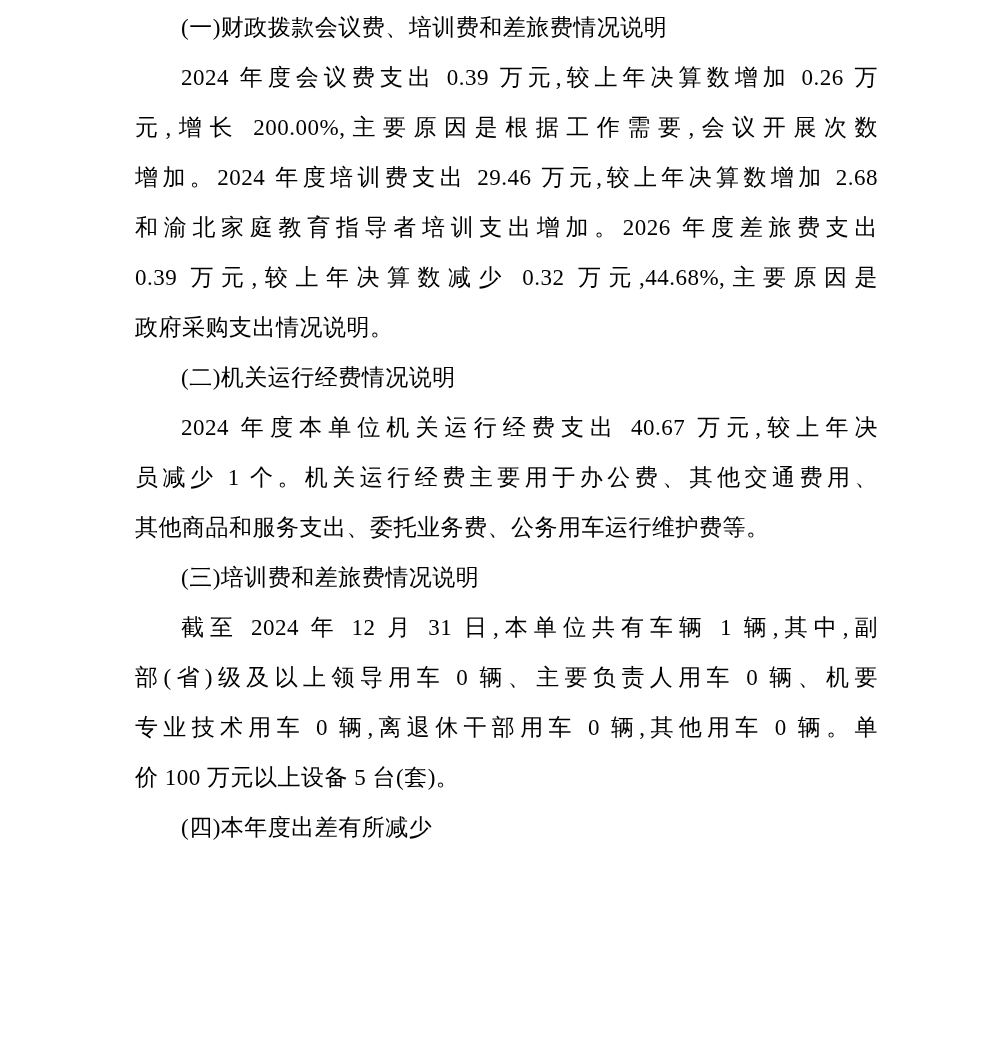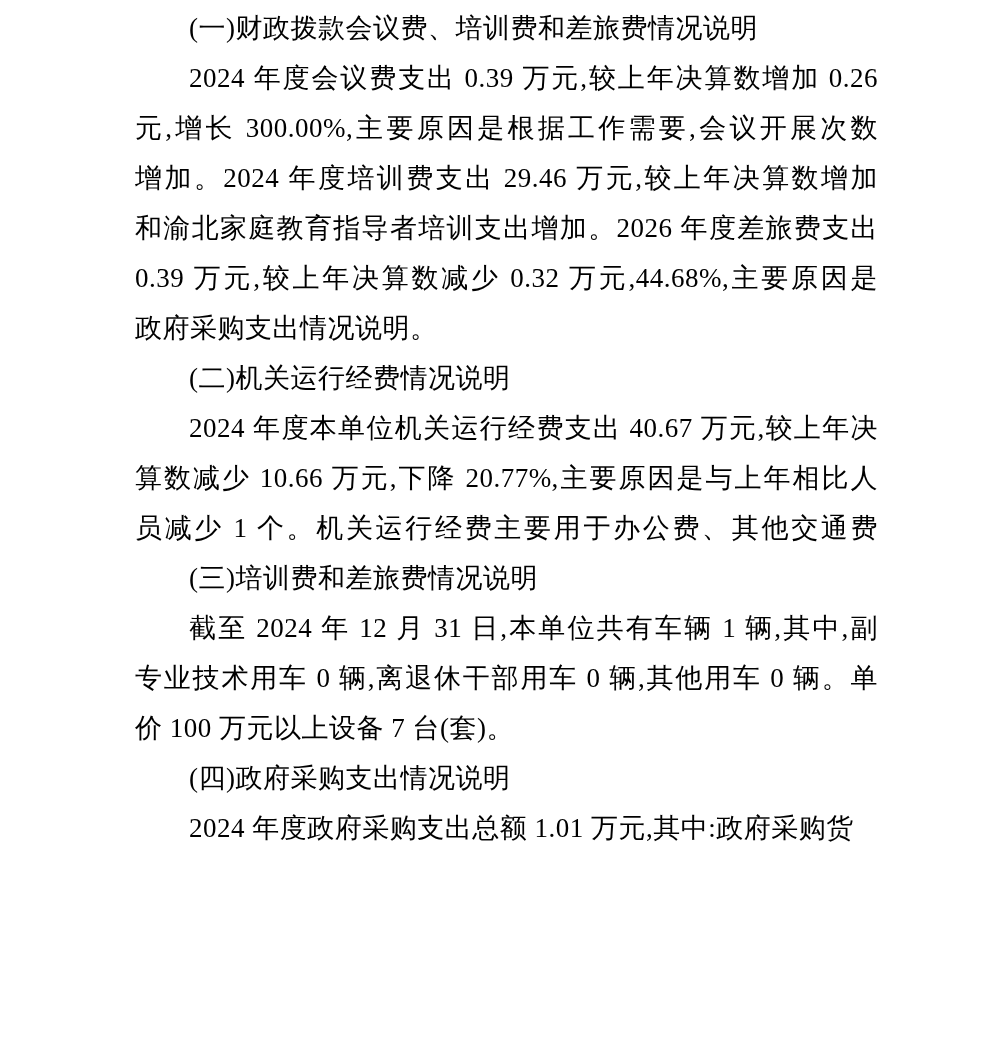--- a/index.html
+++ b/index.html
@@ -19,21 +19,21 @@
     position: absolute;
     left: 135px;
     top: 3px;
     width: 743px;
   }
   .para {
     margin: 0;
     padding: 0;
   }
   .line {
-    font-size: 27px;
+    font-size: 23px;
     line-height: 50px;
     height: 50px;
     overflow: hidden;
     text-align: justify;
     
     text-align-last: justify;
     letter-spacing: 0.5px;
     white-space: normal;
   }
   .line.first {
@@ -48,41 +48,39 @@
 </style>
 </head>
 <body>
 
 <main class="doc" id="doc">
     <div class="para heading">
       <div class="line first last">(一)财政拨款会议费、培训费和差旅费情况说明</div>
     </div>
     <div class="para body">
       <div class="line first">2024 年度会议费支出 0.39 万元,较上年决算数增加 0.26 万</div>
-      <div class="line">元,增长 300.00%,主要原因是根据工作需要,会议开展次数</div>
+      <div class="line">元,增长 200.00%,主要原因是根据工作需要,会议开展次数</div>
       <div class="line">增加。2024 年度培训费支出 29.46 万元,较上年决算数增加 2.68</div>
       <div class="line">和渝北家庭教育指导者培训支出增加。2026 年度差旅费支出</div>
       <div class="line">0.39 万元,较上年决算数减少 0.32 万元,44.68%,主要原因是</div>
       <div class="line last">政府采购支出情况说明。</div>
     </div>
     <div class="para heading">
       <div class="line first last">(二)机关运行经费情况说明</div>
     </div>
     <div class="para body">
       <div class="line first">2024 年度本单位机关运行经费支出 40.67 万元,较上年决</div>
-      <div class="line">算数减少 10.66 万元,下降 20.77%,主要原因是与上年相比人</div>
       <div class="line">员减少 1 个。机关运行经费主要用于办公费、其他交通费用、</div>
+      <div class="line last">其他商品和服务支出、委托业务费、公务用车运行维护费等。</div>
     </div>
     <div class="para heading">
       <div class="line first last">(三)培训费和差旅费情况说明</div>
     </div>
     <div class="para body">
       <div class="line first">截至 2024 年 12 月 31 日,本单位共有车辆 1 辆,其中,副</div>
+      <div class="line">部(省)级及以上领导用车 0 辆、主要负责人用车 0 辆、机要</div>
       <div class="line">专业技术用车 0 辆,离退休干部用车 0 辆,其他用车 0 辆。单</div>
-      <div class="line last">价 100 万元以上设备 7 台(套)。</div>
+      <div class="line last">价 100 万元以上设备 5 台(套)。</div>
     </div>
     <div class="para heading">
-      <div class="line first last">(四)政府采购支出情况说明</div>
-    </div>
-    <div class="para body">
-      <div class="line first last">2024 年度政府采购支出总额 1.01 万元,其中:政府采购货</div>
+      <div class="line first last">(四)本年度出差有所减少</div>
     </div>
   </main>
 
 </body></html>

